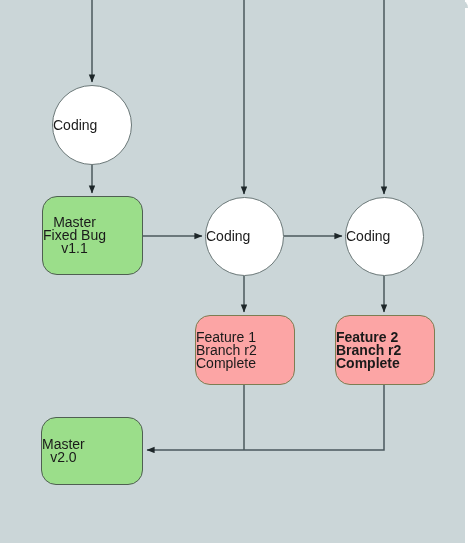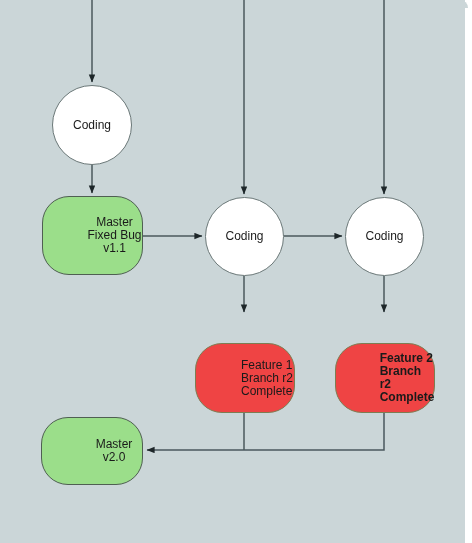--- a/index.html
+++ b/index.html
@@ -21,45 +21,42 @@
     top: 0;
     width: 472px;
     height: 543px;
     pointer-events: none;
   }
   .node {
     position: absolute;
     box-sizing: border-box;
     display: flex;
     align-items: center;
-    justify-content: center;
     color: #1a1a1a;
-    font-size: 12px;
+    font-size: 14px;
     line-height: 13px;
     text-align: center;
     border: 1.2px solid #5a6a6a;
     white-space: pre-line;
   }
   .node.circle {
     border-radius: 50%;
     background: #ffffff;
     border-color: #6b7878;
   }
   .node.rounded {
-    border-radius: 27px;
-    padding-left: 44px;
+    border-radius: 15px;
   }
   .node.green {
     background: #9bde8a;
     border-color: #4f5f52;
   }
   .node.yellow {
-    background: #ef4444;
+    background: #fca5a5;
     border-color: #7d7d52;
-    margin-top: 28px;
   }
   .node .label {
     display: block;
     white-space: pre-line;
   }
   .node.yellow .label {
     text-align: left;
   }
   
   #canvas-edge {

